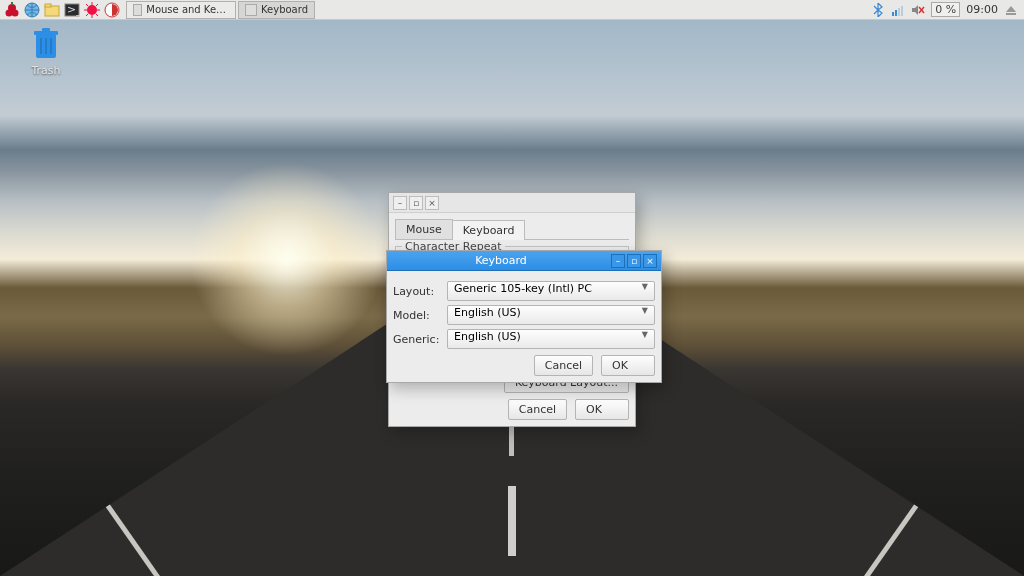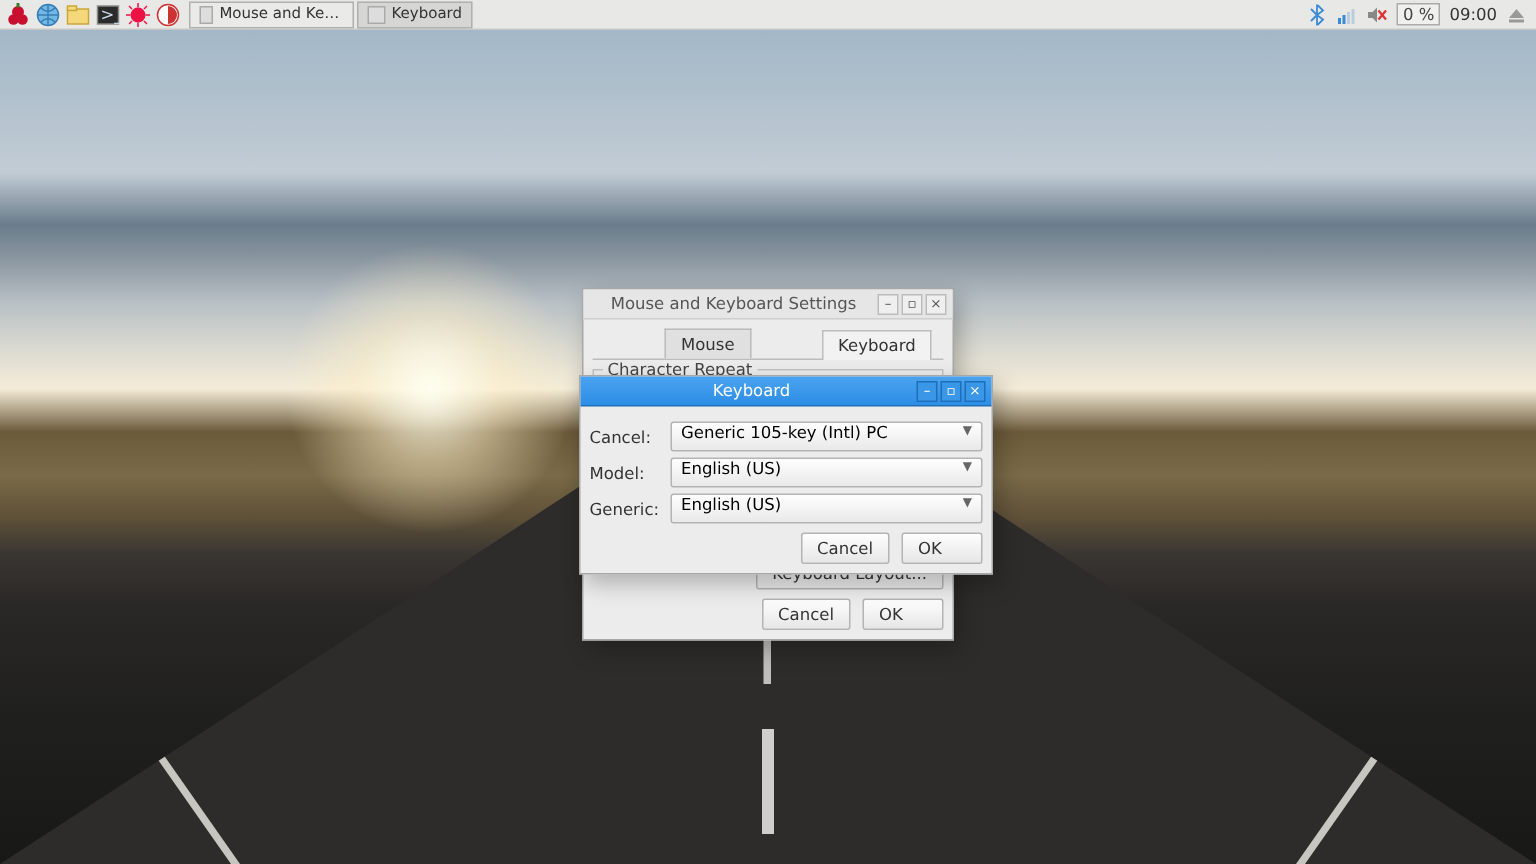--- a/index.html
+++ b/index.html
@@ -70,21 +70,21 @@
 .window .titlebar .ctrl { width:14px; height:14px; border:1px solid #bcbcbc; background:#efefef; display:flex; align-items:center; justify-content:center; font-size:9px; color:#555; cursor:pointer; }
 
 
 .window.blue .titlebar { background: linear-gradient(#4aa3ef, #2d8ee6); color:#fff; border-bottom:1px solid #1f6fb8; }
 .window.blue .titlebar .ctrl { border-color:#1f6fb8; background:#3a97e8; color:#fff; }
 
 .window .body { padding:6px; }
 
 
 .tabs { display:flex; border-bottom:1px solid #bcbcbc; }
-.tab { padding:3px 10px; border:1px solid #bcbcbc; border-bottom:none; background:#e0e0e0; margin-right:-1px; color:#333; cursor:pointer;margin-left:48px; }
+.tab { padding:3px 10px; border:1px solid #bcbcbc; border-bottom:none; background:#e0e0e0; margin-right:-1px; color:#333; cursor:pointer; }
 .tab.active { background:#f2f2f2; position:relative; top:1px; }
 
 .groupbox { border:1px solid #c2c2c2; margin-top:6px; padding:6px; }
 .groupbox legend, .groupbox > .ghead { color:#444; font-size:11px; position:relative; top:-13px; background:#ececec; padding:0 3px; display:inline-block; }
 
 .btnrow { display:flex; justify-content:flex-end; gap:8px; margin-top:6px; }
 .btn { min-width:54px; padding:3px 10px; border:1px solid #b4b4b4; background:linear-gradient(#fefefe,#e6e6e6); color:#333; cursor:pointer; border-radius:2px; }
 
 
 .formrow { display:flex; align-items:center; margin:4px 0; gap:6px; }
@@ -193,24 +193,36 @@
       <div class="clock"><span>09:00</span></div>
       <div class="trayicon">
         <svg width="12" height="12">
             <path d="M6 2l5 6H1z" fill="#999"></path>
             <rect x="1" y="9" width="10" height="2" fill="#999"></rect>
           </svg>
       </div>
     </div>
   </div>
 
+  <div class="desktop-icon">
+    <div class="bin">
+      <svg width="28" height="32">
+          <rect x="4" y="6" width="20" height="24" rx="2" fill="#2d8ee6"></rect>
+          <rect x="2" y="3" width="24" height="4" rx="1" fill="#2d8ee6"></rect>
+          <rect x="10" y="0" width="8" height="4" rx="1" fill="#2d8ee6"></rect>
+          <line x1="9" y1="10" x2="9" y2="26" stroke="#1a6ab0"></line>
+          <line x1="14" y1="10" x2="14" y2="26" stroke="#1a6ab0"></line>
+          <line x1="19" y1="10" x2="19" y2="26" stroke="#1a6ab0"></line>
+        </svg>
+    </div>
+    <div>Trash</div>
+  </div>
 
   <div class="window" style="left:388px; top:192px; width:248px;">
     <div class="titlebar">
-      <span class="title">Mouse and Keyboard Settings</span>
       <div class="ctrls">
         <div class="ctrl">–</div>
         <div class="ctrl">▫</div>
         <div class="ctrl">×</div>
       </div>
     </div>
     <div class="body">
       <div class="tabs">
         <div class="tab">Mouse</div>
         <div class="tab active">Keyboard</div>
@@ -232,21 +244,21 @@
     <div class="titlebar">
       <span class="title">Keyboard</span>
       <div class="ctrls">
         <div class="ctrl">–</div>
         <div class="ctrl">▫</div>
         <div class="ctrl">×</div>
       </div>
     </div>
     <div class="body">
       <div class="formrow">
-        <label>Cancel:</label>
+        <label>Layout:</label>
         <div class="combo">
           <span>Generic 105-key (Intl) PC</span>
           <span class="caret">▼</span>
         </div>
       </div>
       <div class="formrow">
         <label>Model:</label>
         <div class="combo">
           <span>English (US)</span>
           <span class="caret">▼</span>

